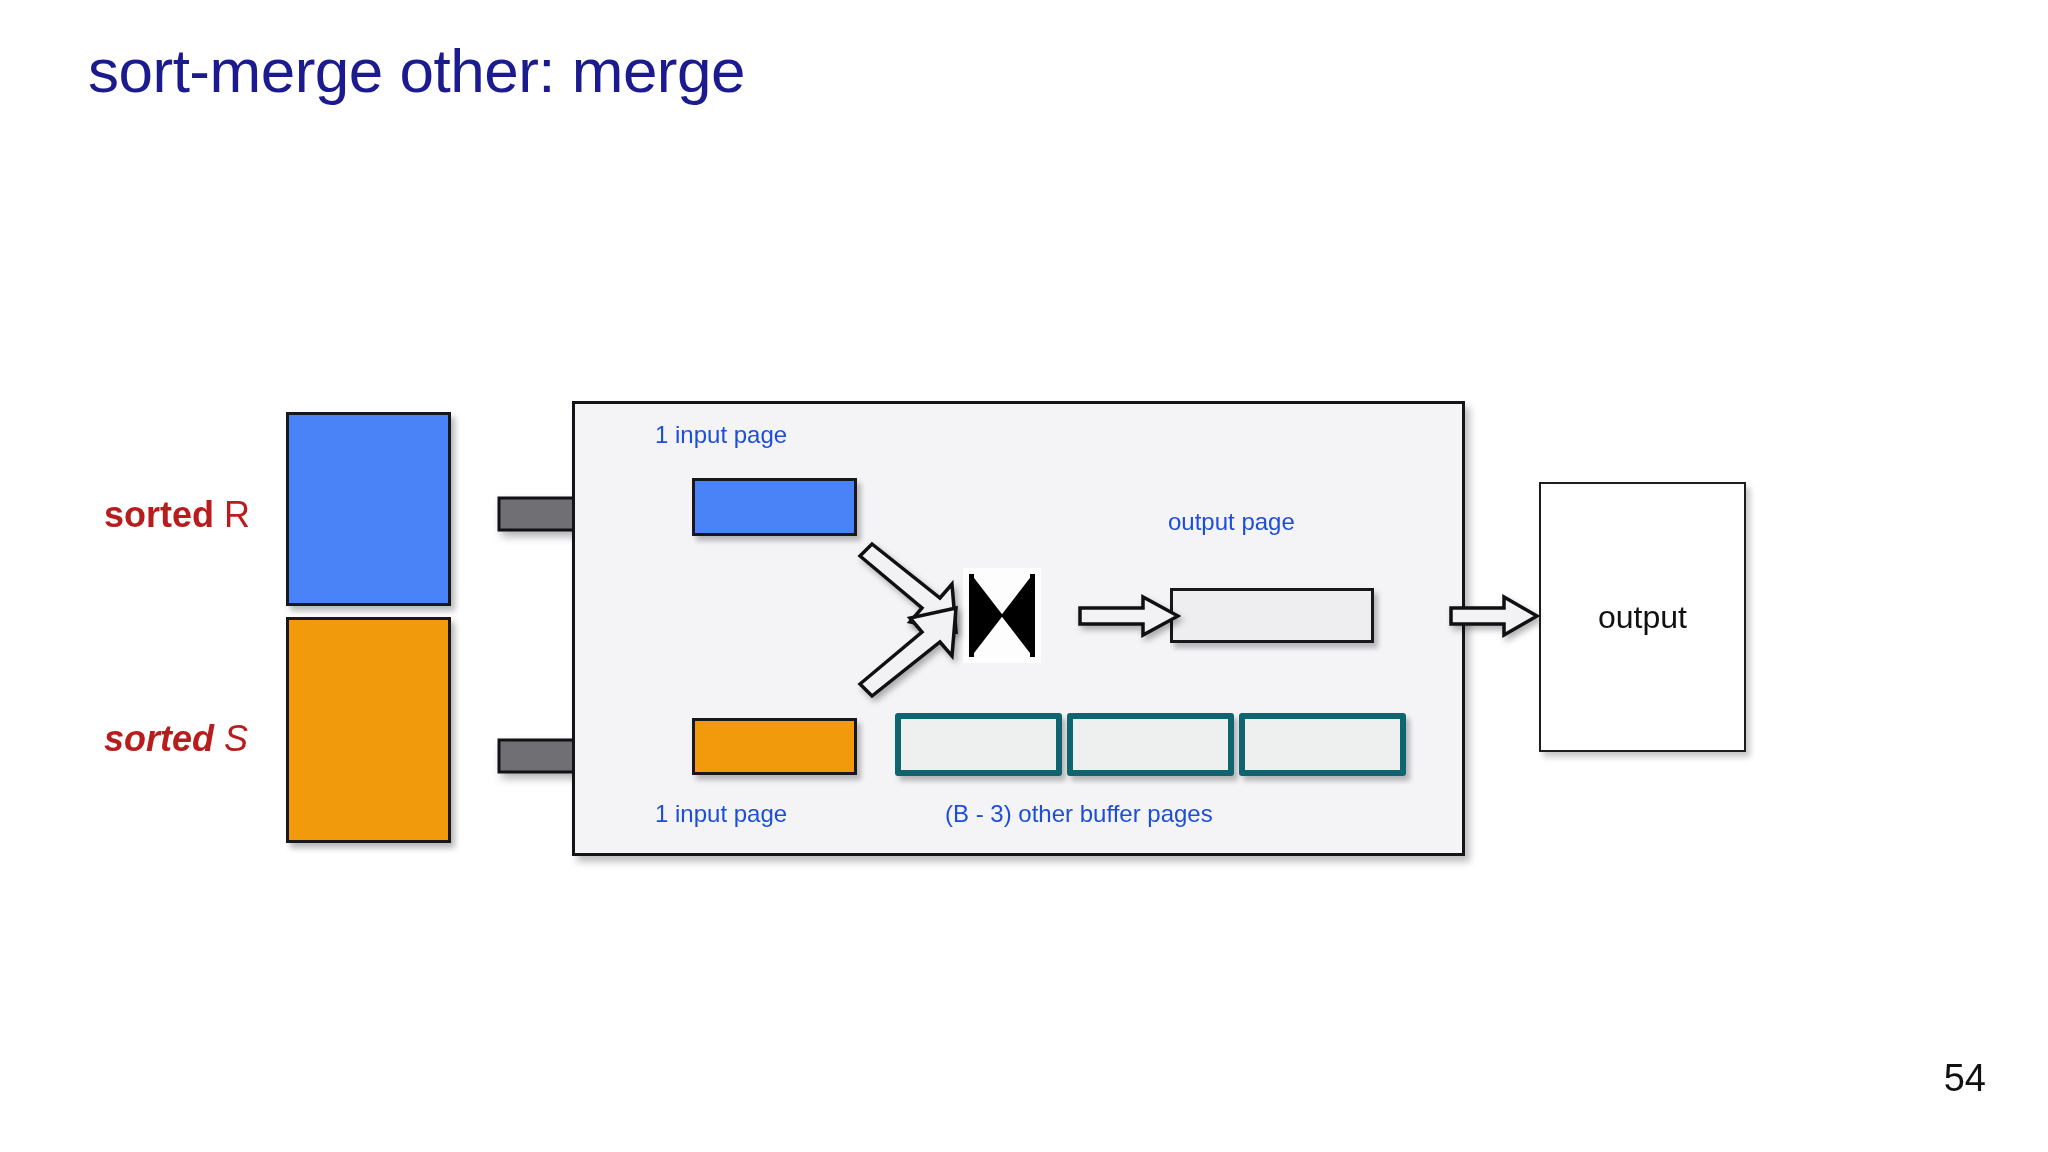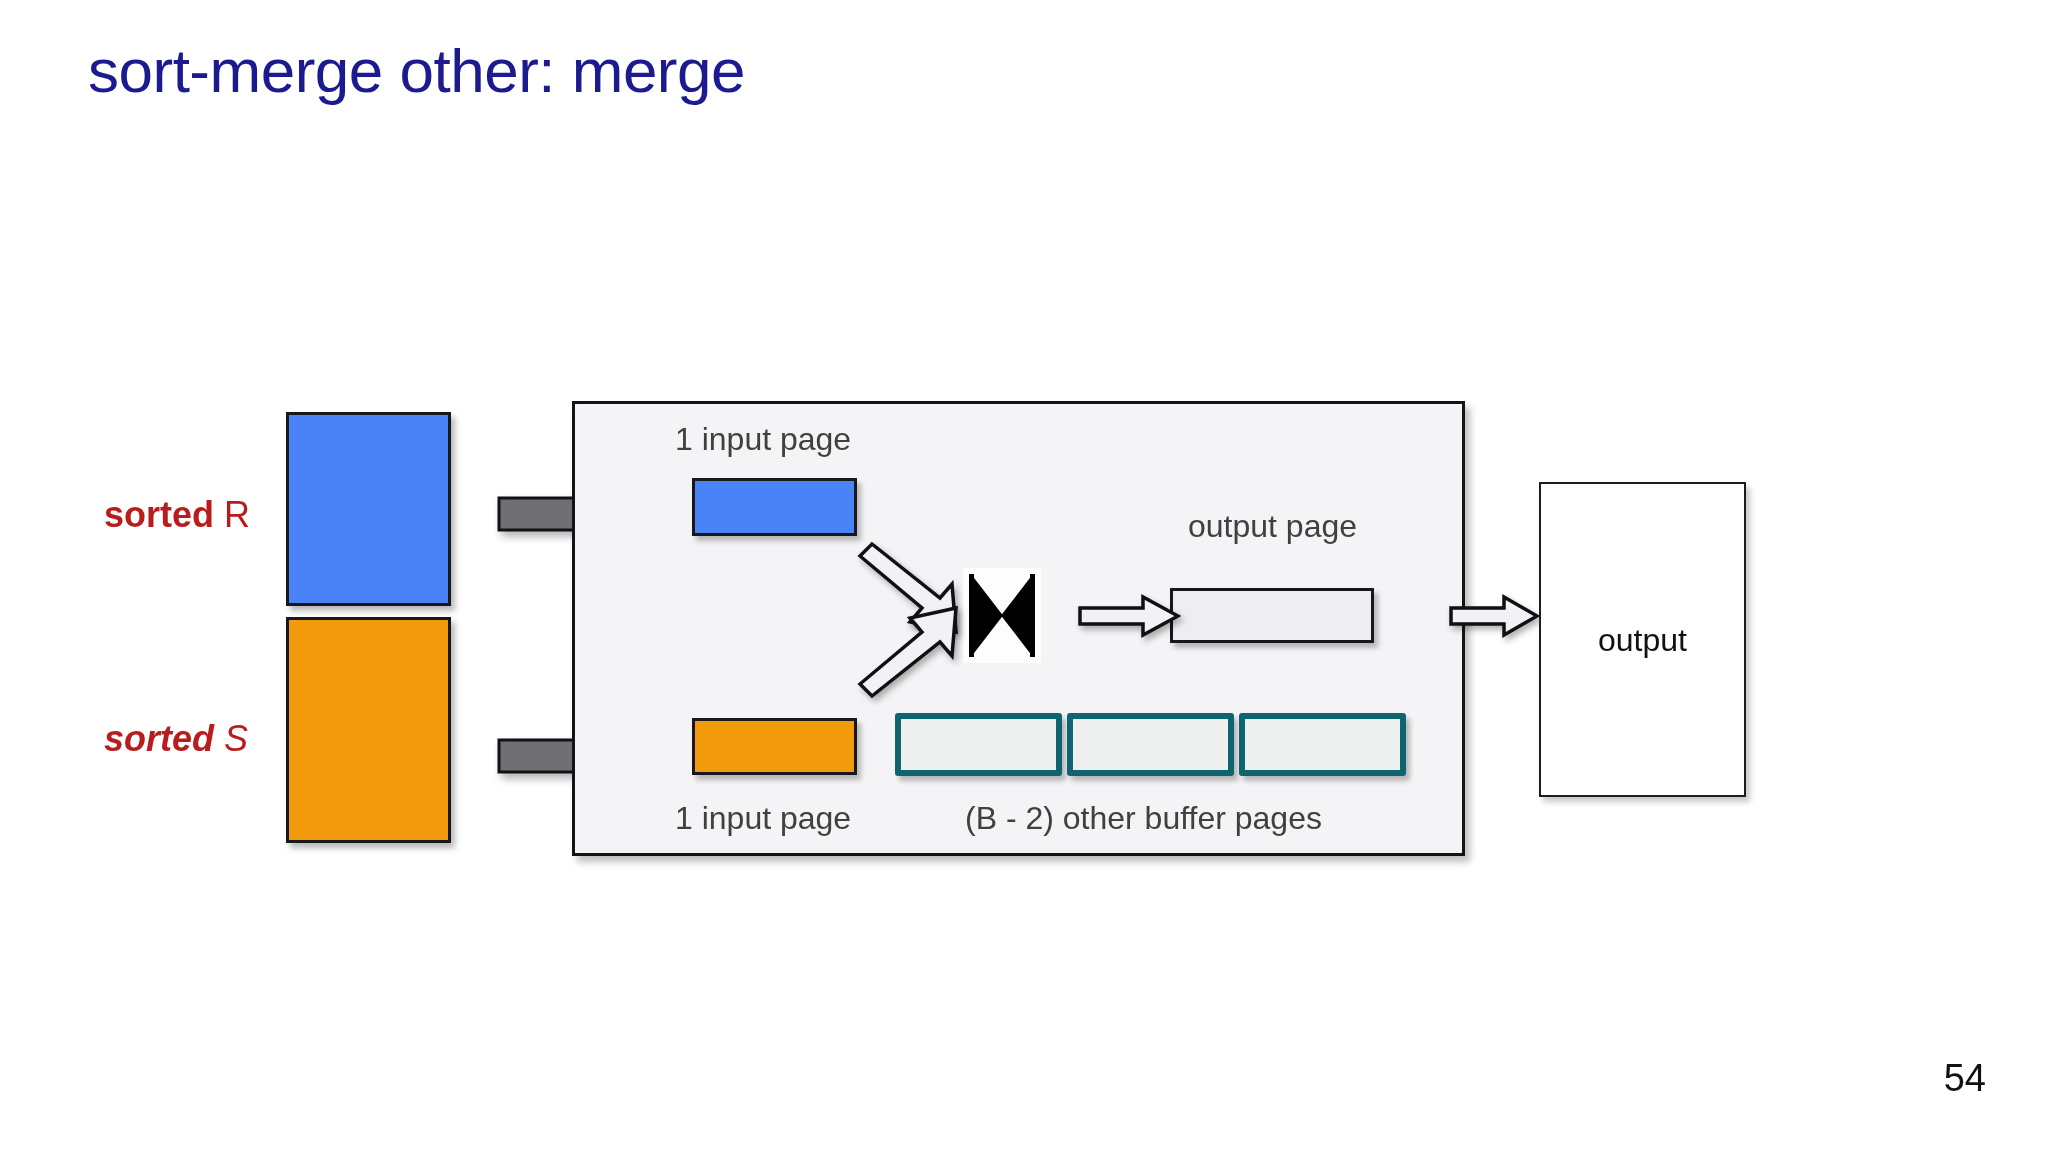--- a/index.html
+++ b/index.html
@@ -75,24 +75,23 @@
     width: 893px; height: 455px;
     background: #f4f4f6;
     border: 3px solid #141418;
     box-sizing: border-box;
     box-shadow: 5px 6px 7px rgba(0,0,0,0.25);
   }
 
   
   .memo-caption {
     position: absolute;
-    font-size: 32px;
+    font-size: 24px;
     white-space: nowrap;
-    color: #404040;
-    margin-left: 20px;
+    color: #1d4ed8;
   }
   #caption-input-top    { left: 655px; top: 421px; }
   #caption-input-bottom { left: 655px; top: 800px; }
   #caption-other-buffers{ left: 945px; top: 800px; }
   #caption-output-page  { left: 1168px; top: 508px; }
 
   
   .page-rect {
     position: absolute;
     border: 3px solid #17171c;
@@ -153,21 +152,21 @@
   }
   #arrow-diag-top    { left: 856px; top: 540px; width: 120px; height: 100px; }
   #arrow-diag-bottom { left: 856px; top: 600px; width: 120px; height: 100px; }
   #arrow-join-out    { left: 1077px; top: 594px; width: 104px; height: 44px; }
   #arrow-out-final   { left: 1448px; top: 594px; width: 92px; height: 44px; }
 
   
   #output-box {
     position: absolute;
     left: 1539px; top: 482px;
-    width: 207px; height: 315px;
+    width: 207px; height: 270px;
     background: #ffffff;
     border: 2px solid #1d1d1d;
     box-sizing: border-box;
     box-shadow: 4px 5px 6px rgba(0,0,0,0.22);
   }
   #output-box-label {
     position: absolute;
     left: 0; right: 0;
     top: 50%;
     transform: translateY(-50%);
@@ -212,21 +211,21 @@
     <polygon points="2,18 92,18 92,3 138,34 92,65 92,50 2,50" fill="#6f6f74" stroke="#121216" stroke-width="3" stroke-linejoin="miter"></polygon>
   </svg>
 </div>
 
 <div id="memory-frame"></div>
 
 <div class="memo-caption" id="caption-input-top">1 input page</div>
 
 <div class="memo-caption" id="caption-input-bottom">1 input page</div>
 
-<div class="memo-caption" id="caption-other-buffers">(B - 2) other buffer pages</div>
+<div class="memo-caption" id="caption-other-buffers">(B - 3) other buffer pages</div>
 
 <div class="memo-caption" id="caption-output-page">output page</div>
 
 <div class="page-rect" id="input-page-r"></div>
 <div class="page-rect" id="input-page-s"></div>
 
 <div id="output-page-rect"></div>
 
 <div class="buffer-page" id="buffer-page-1"></div>
 <div class="buffer-page" id="buffer-page-2"></div>

